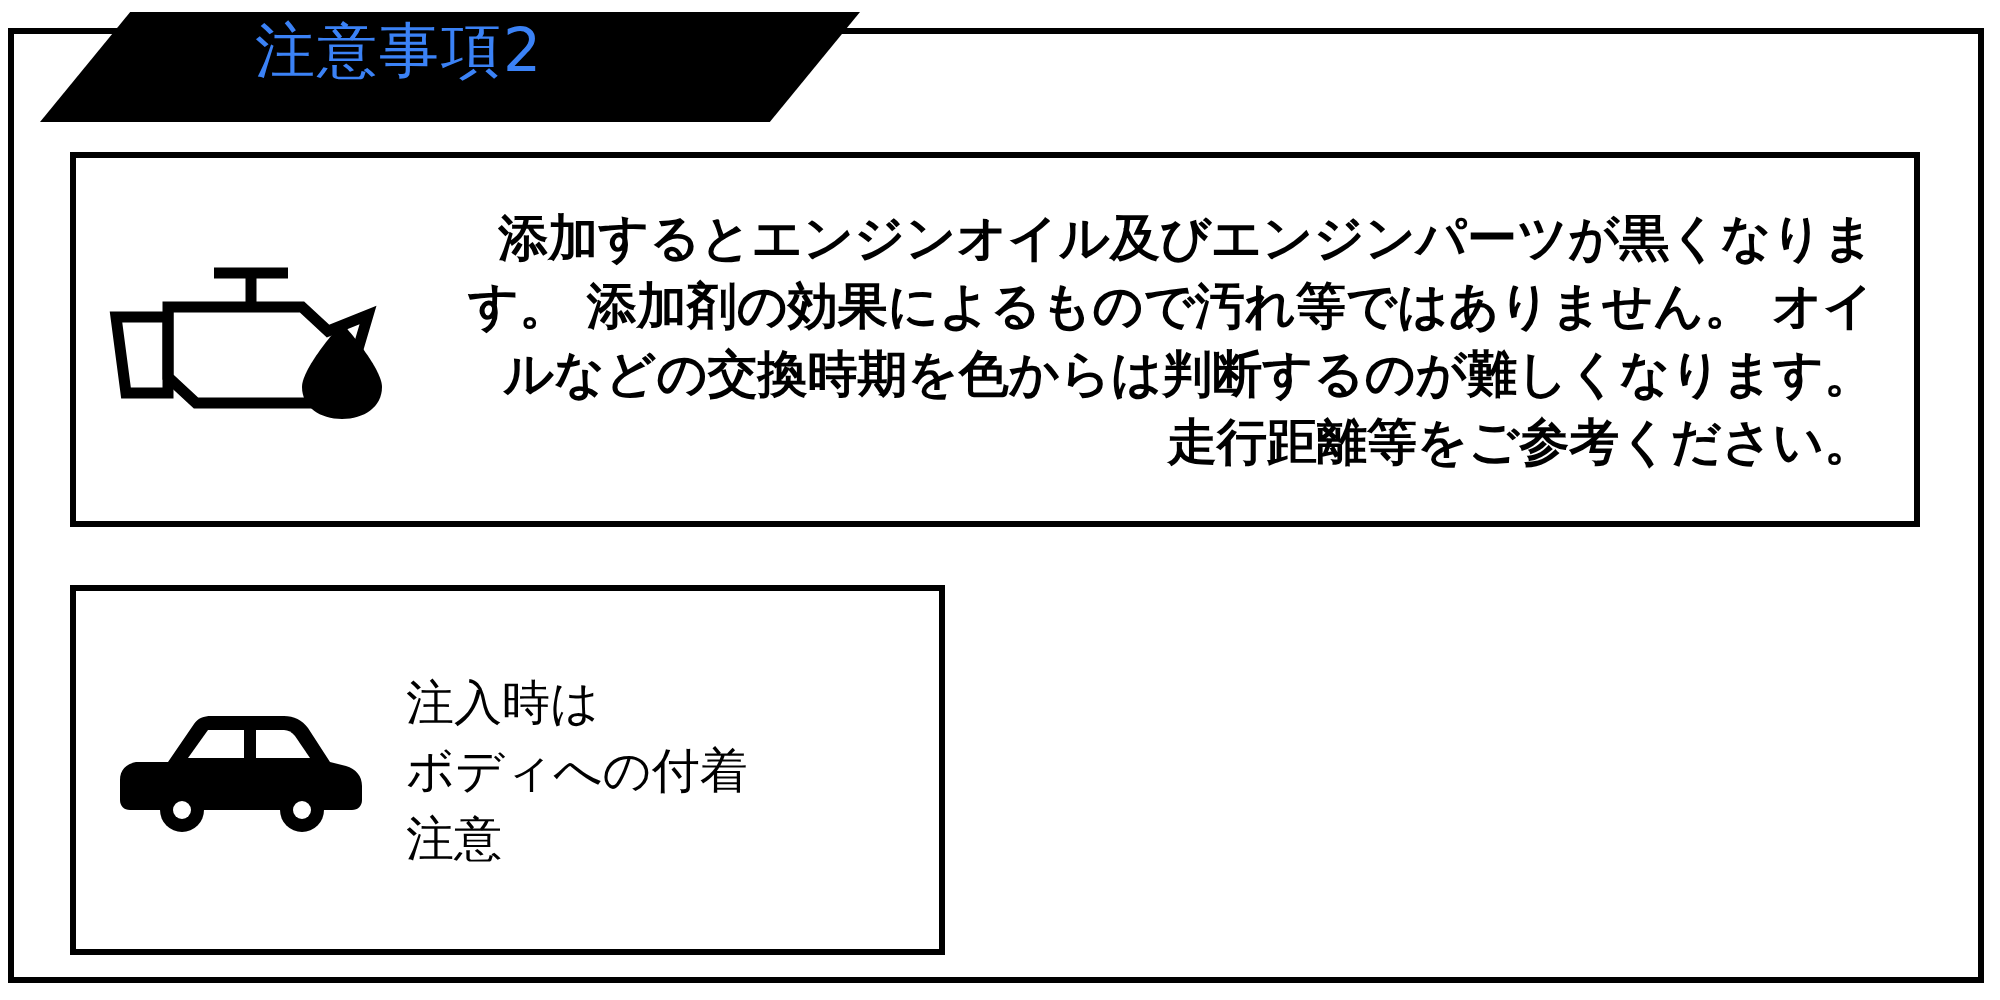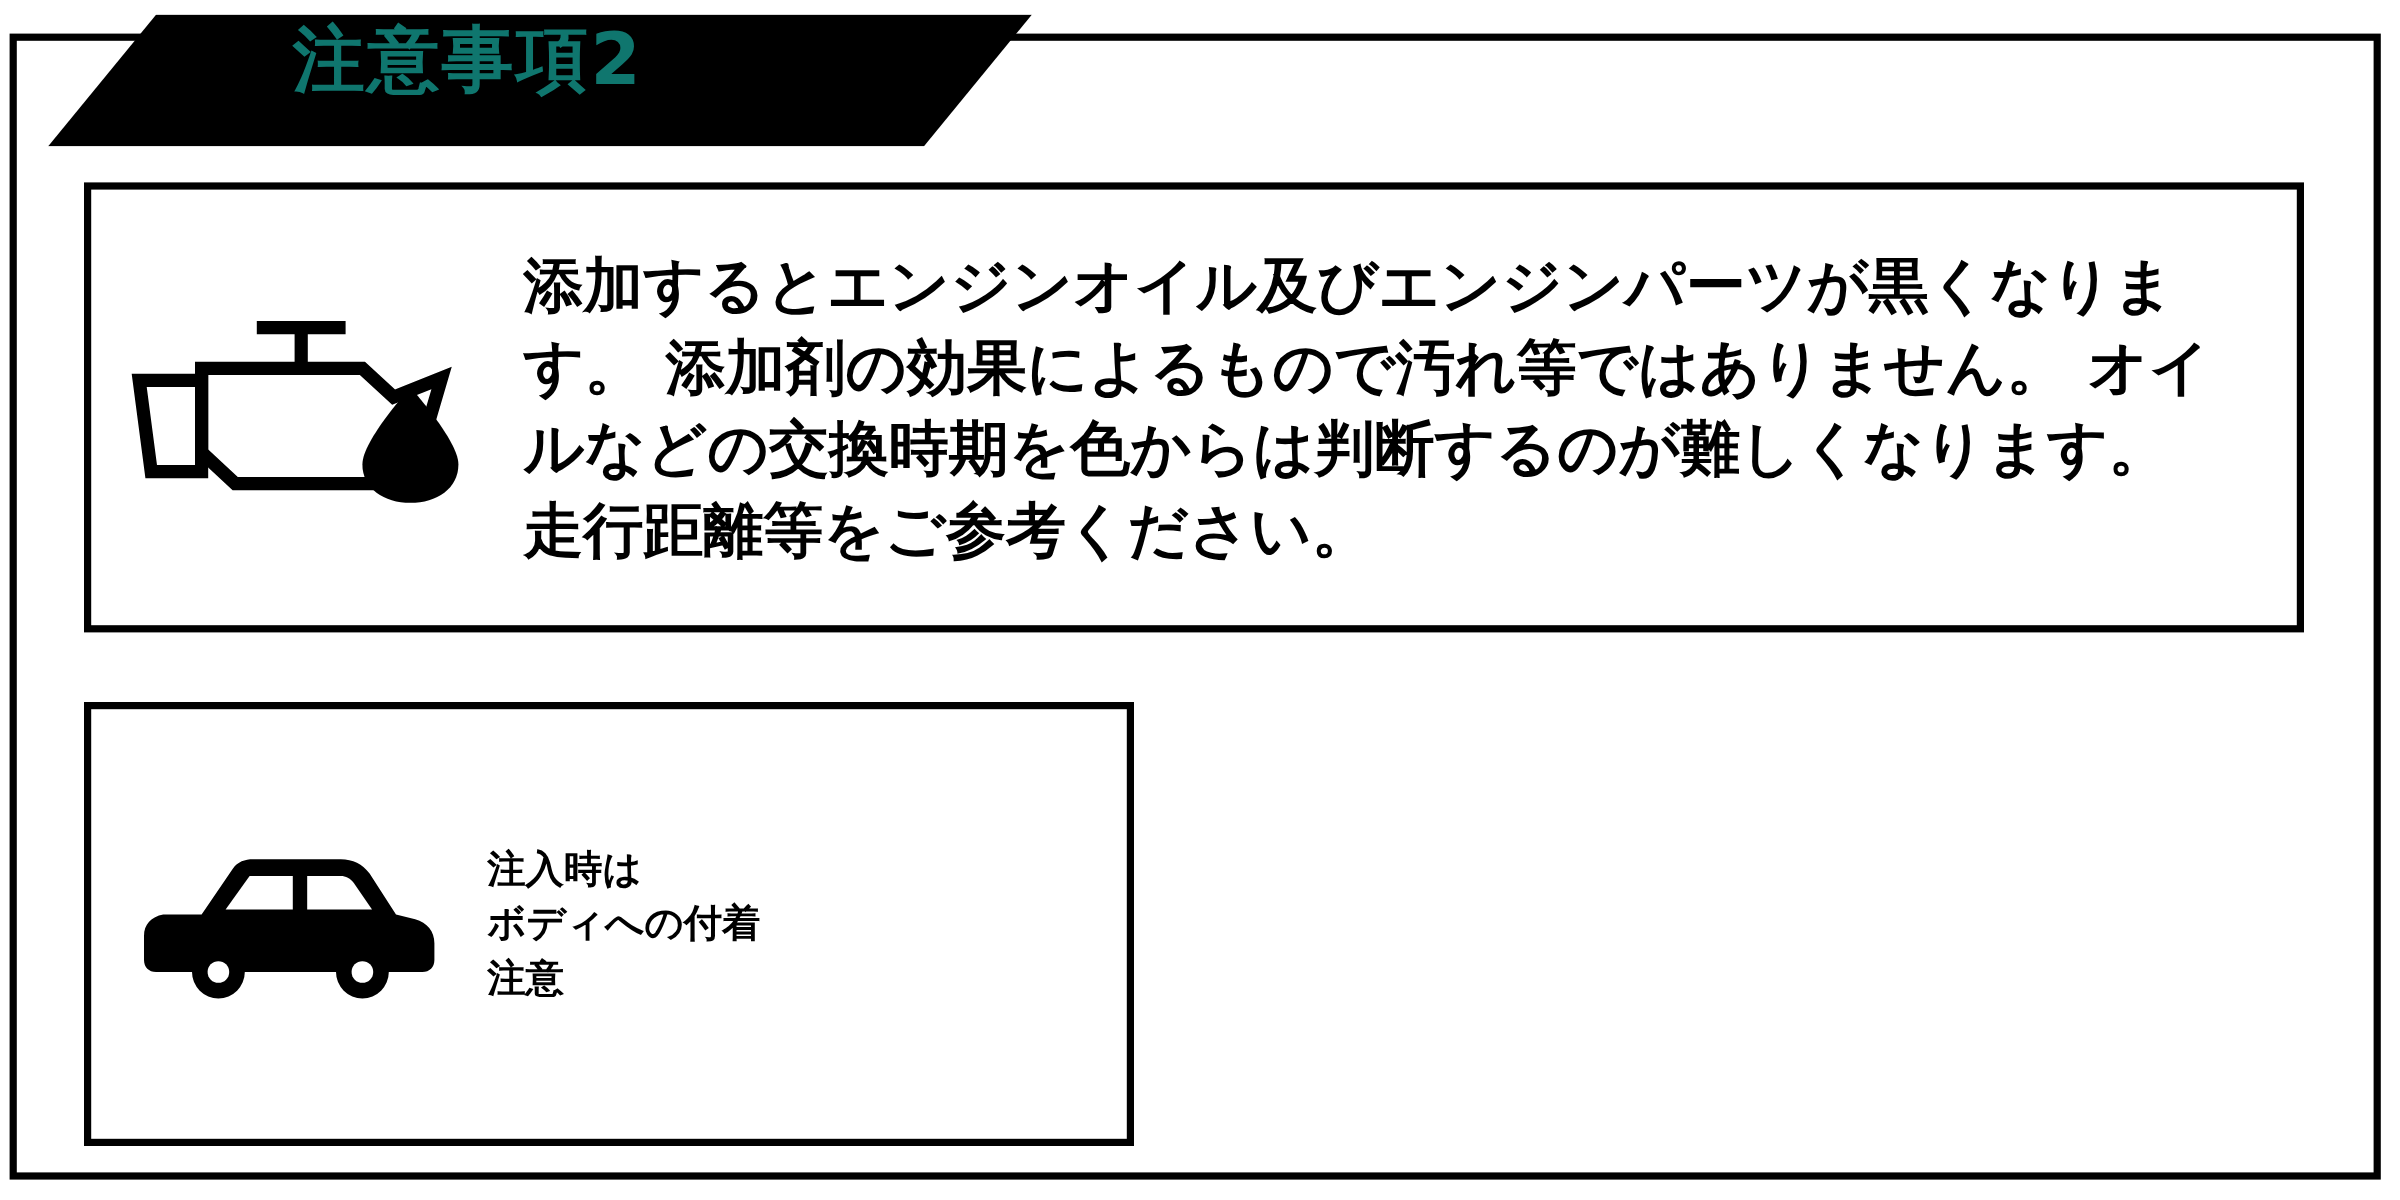--- a/index.html
+++ b/index.html
@@ -41,43 +41,44 @@
     top: 12px;
     width: 820px;
     height: 110px;
     background: #000000;
     -webkit-clip-path: polygon(11% 0%, 100% 0%, 89% 100%, 0% 100%);
     clip-path: polygon(11% 0%, 100% 0%, 89% 100%, 0% 100%);
     z-index: 5;
   }
   .banner-text {
     position: absolute;
-    left: 244px;
+    left: 255px;
     top: 20px;
     z-index: 6;
-    color: #0f766e;
+    color: #3b82f6;
     font-size: 60px;
-    font-weight: bold;
+    font-weight: normal;
     letter-spacing: 2px;
     line-height: 1;
     white-space: nowrap;
   }
 
   
   .top-box {
     position: absolute;
     left: 70px;
     top: 152px;
     width: 1850px;
     height: 375px;
     border: 6px solid #000000;
     box-sizing: border-box;
     background: #ffffff;
     display: flex;
     align-items: center;
+    text-align: right;
   }
   .top-icon {
     width: 360px;
     min-width: 360px;
     display: flex;
     align-items: center;
     justify-content: center;
   }
   .top-text {
     flex: 1;
@@ -109,22 +110,22 @@
   }
   .bb-icon {
     width: 330px;
     min-width: 330px;
     display: flex;
     align-items: center;
     justify-content: center;
   }
   .bb-text {
     flex: 1;
-    font-size: 32px;
-    font-weight: bold;
+    font-size: 48px;
+    font-weight: normal;
     line-height: 1.42;
     white-space: pre-line;
   }
 
   svg { display: block; }
 </style>
 </head>
 <body>
 
 <div class="page">

